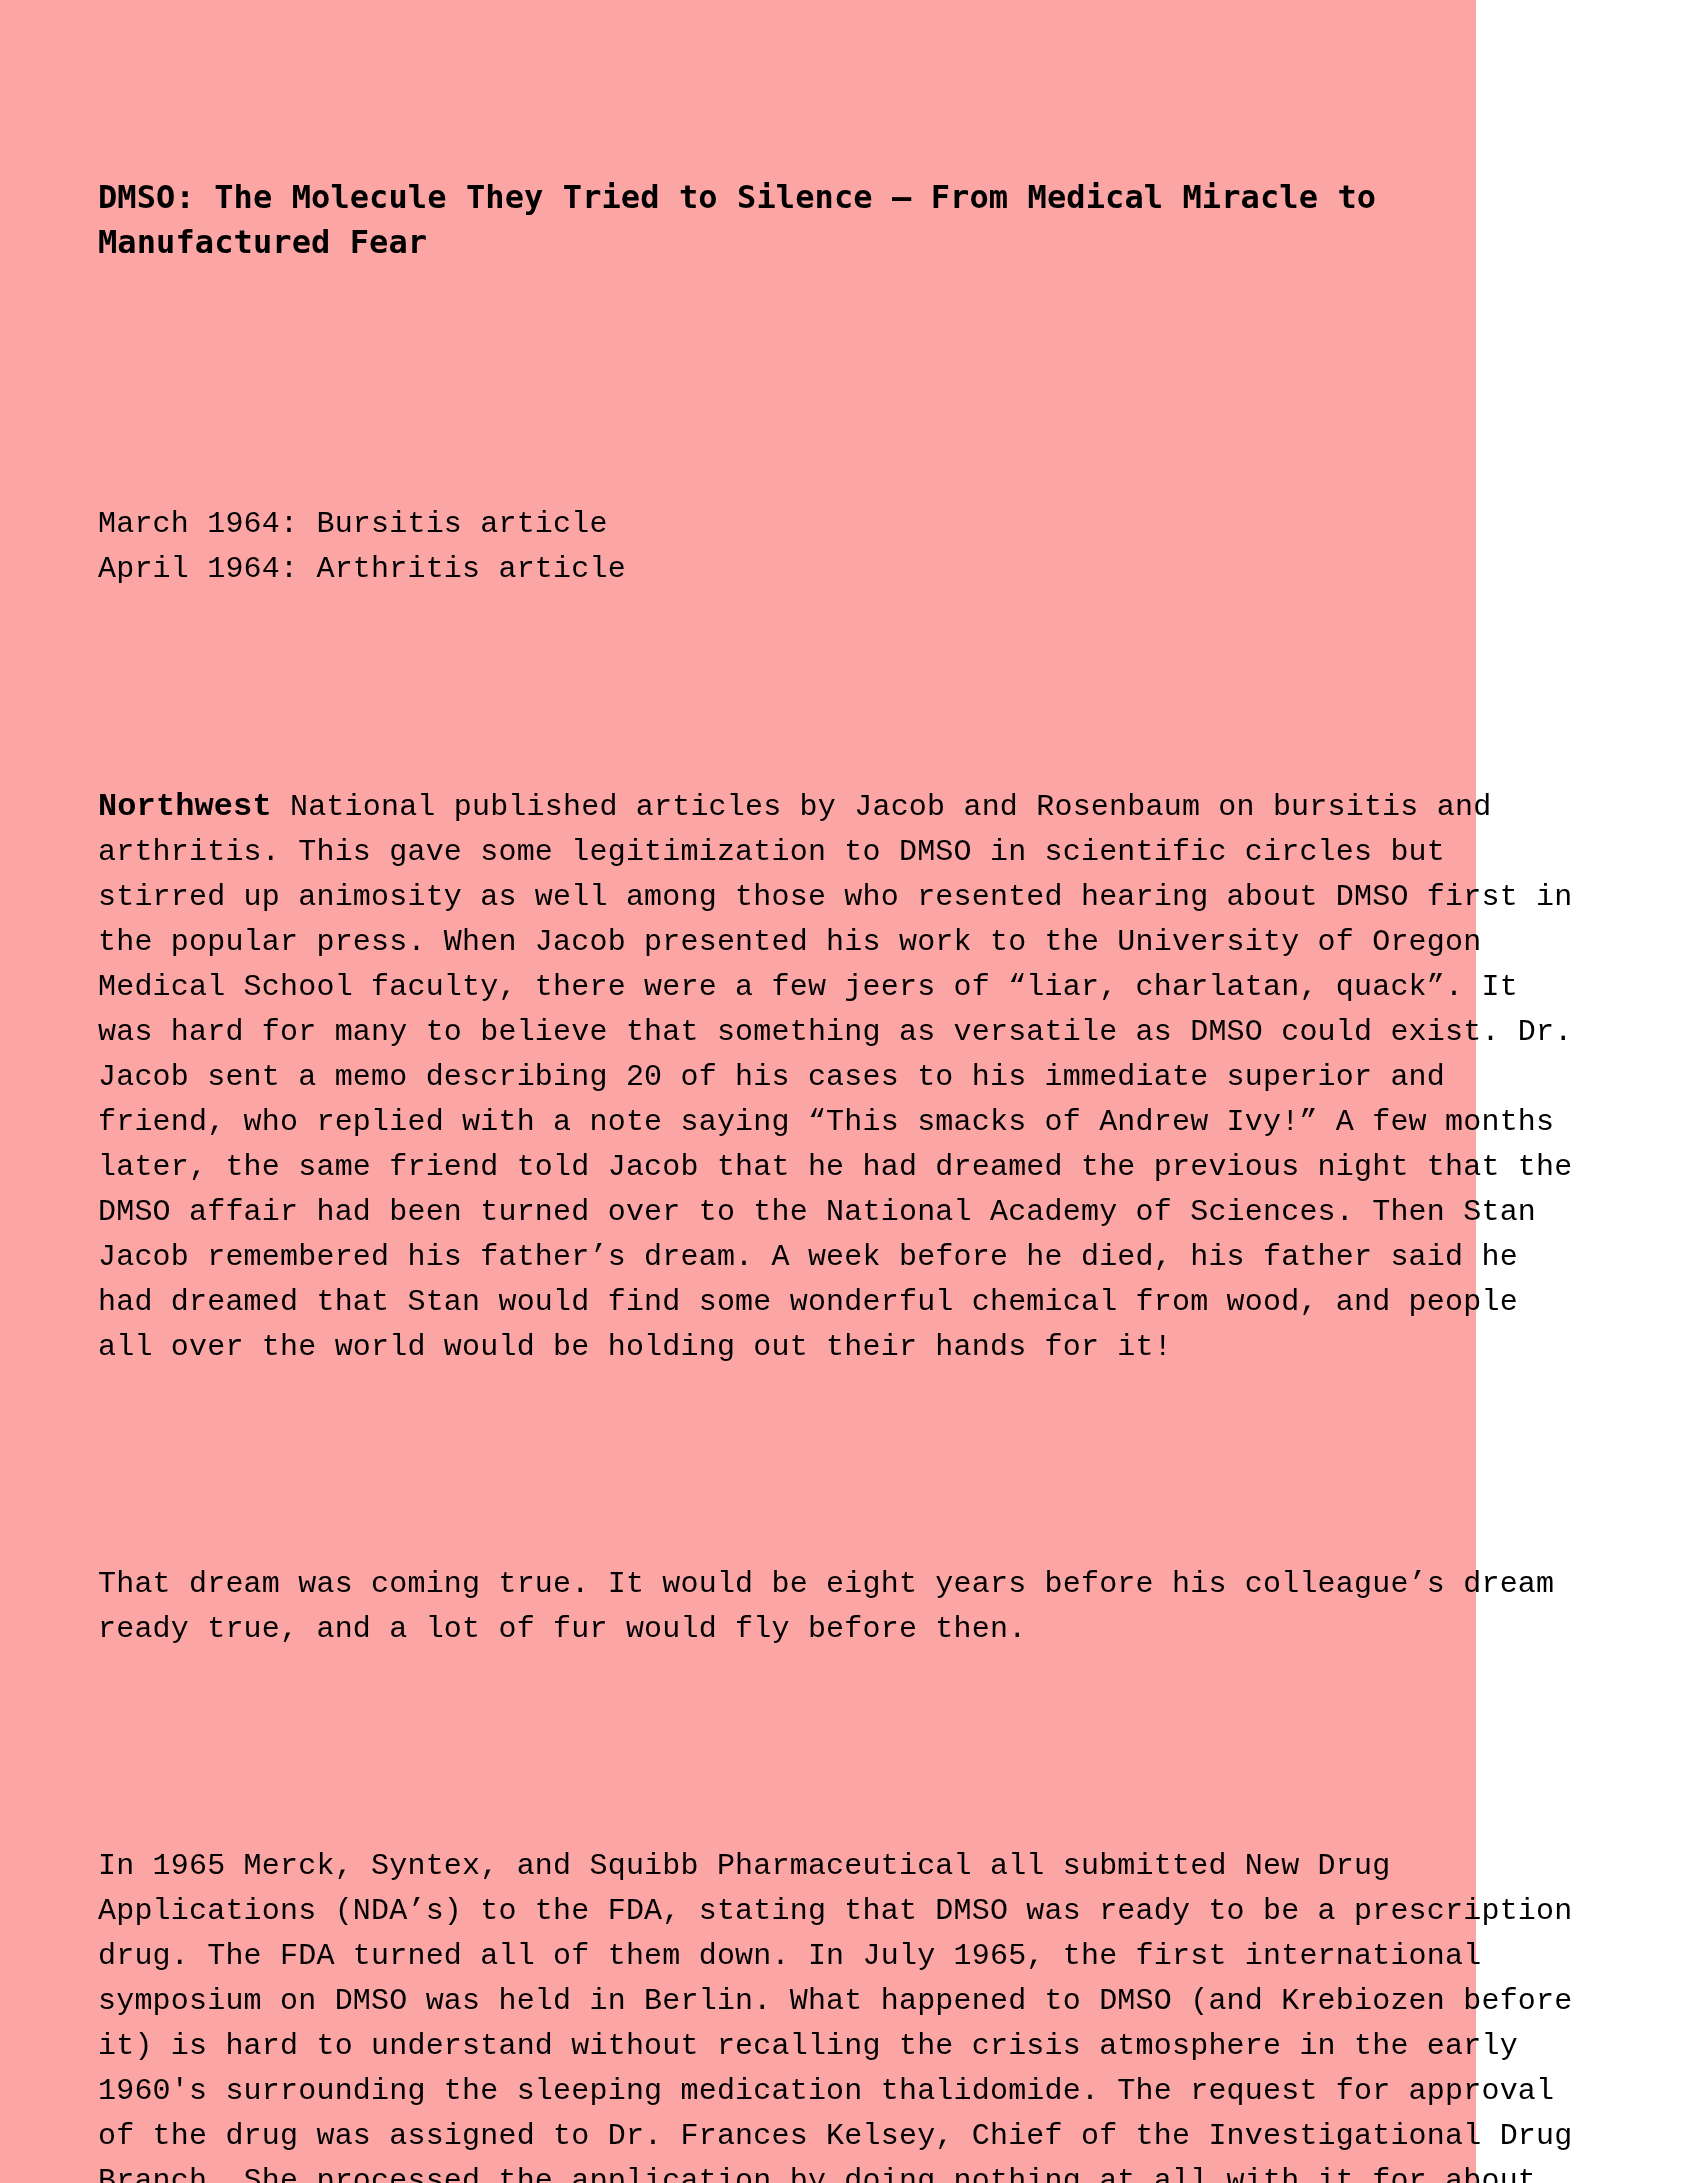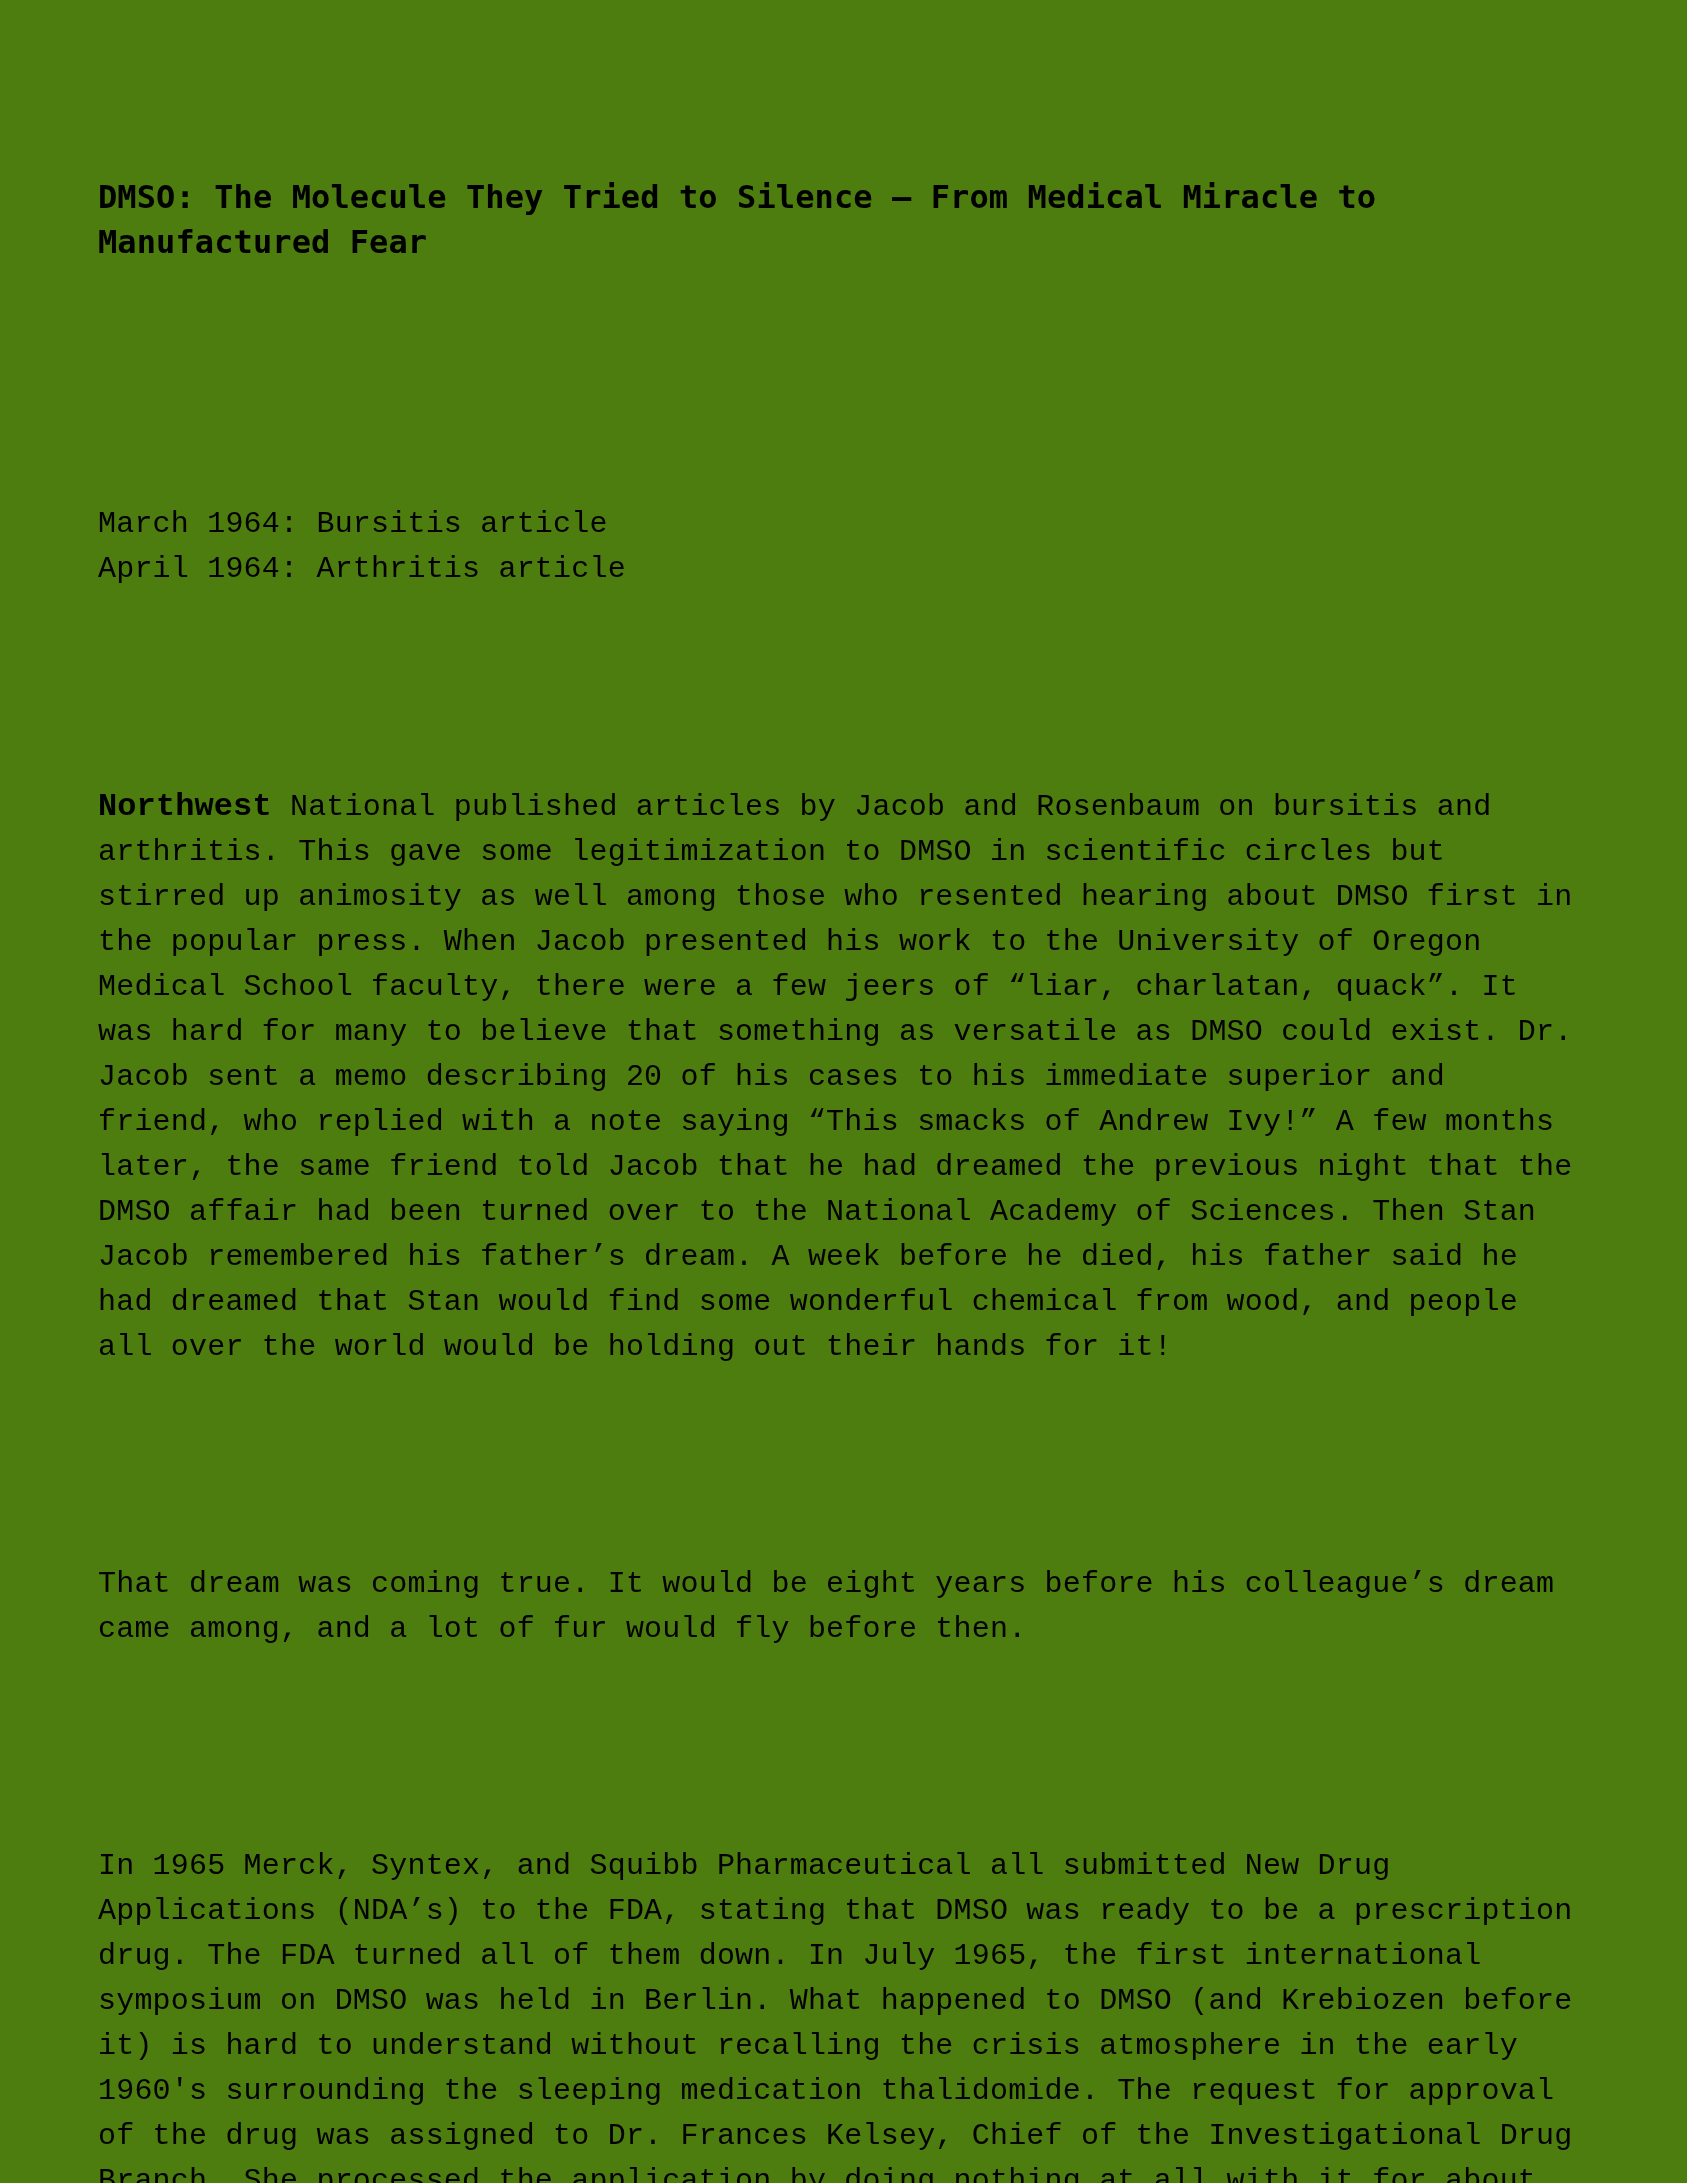--- a/index.html
+++ b/index.html
@@ -7,24 +7,24 @@
     padding: 0;
     background: #ffffff;
   }
   body {
     width: 1687px;
     height: 2183px;
     overflow: hidden;
   }
   .page {
     box-sizing: border-box;
-    width: 1687px;
+    width: 1476px;
     height: 2183px;
     padding: 85px 124px 0 98px;
-    background: #4d7c0f;
+    background: #fca5a5;
     color: #000000;
     font-family: "Liberation Mono", "DejaVu Sans Mono", monospace;
     font-size: 30px;
     line-height: 45px;
     letter-spacing: 0.2px;
     white-space: pre;
   }
   .heading {
     font-family: "DejaVu Sans Mono", monospace;
     font-weight: bold;
@@ -70,21 +70,21 @@
 was hard for many to believe that something as versatile as DMSO could exist. Dr.
 Jacob sent a memo describing 20 of his cases to his immediate superior and
 friend, who replied with a note saying “This smacks of Andrew Ivy!” A few months
 later, the same friend told Jacob that he had dreamed the previous night that the
 DMSO affair had been turned over to the National Academy of Sciences. Then Stan
 Jacob remembered his father’s dream. A week before he died, his father said he
 had dreamed that Stan would find some wonderful chemical from wood, and people
 all over the world would be holding out their hands for it!</span></div>
 
   <div class="block">That dream was coming true. It would be eight years before his colleague’s dream
-came among, and a lot of fur would fly before then.</div>
+ready true, and a lot of fur would fly before then.</div>
 
   <div class="block">In 1965 Merck, Syntex, and Squibb Pharmaceutical all submitted New Drug
 Applications (NDA’s) to the FDA, stating that DMSO was ready to be a prescription
 drug. The FDA turned all of them down. In July 1965, the first international
 symposium on DMSO was held in Berlin. What happened to DMSO (and Krebiozen before
 it) is hard to understand without recalling the crisis atmosphere in the early
 1960's surrounding the sleeping medication thalidomide. The request for approval
 of the drug was assigned to Dr. Frances Kelsey, Chief of the Investigational Drug
 Branch. She processed the application by doing nothing at all with it for about
 two years. During that time a number of babies were born in Europe without arms

